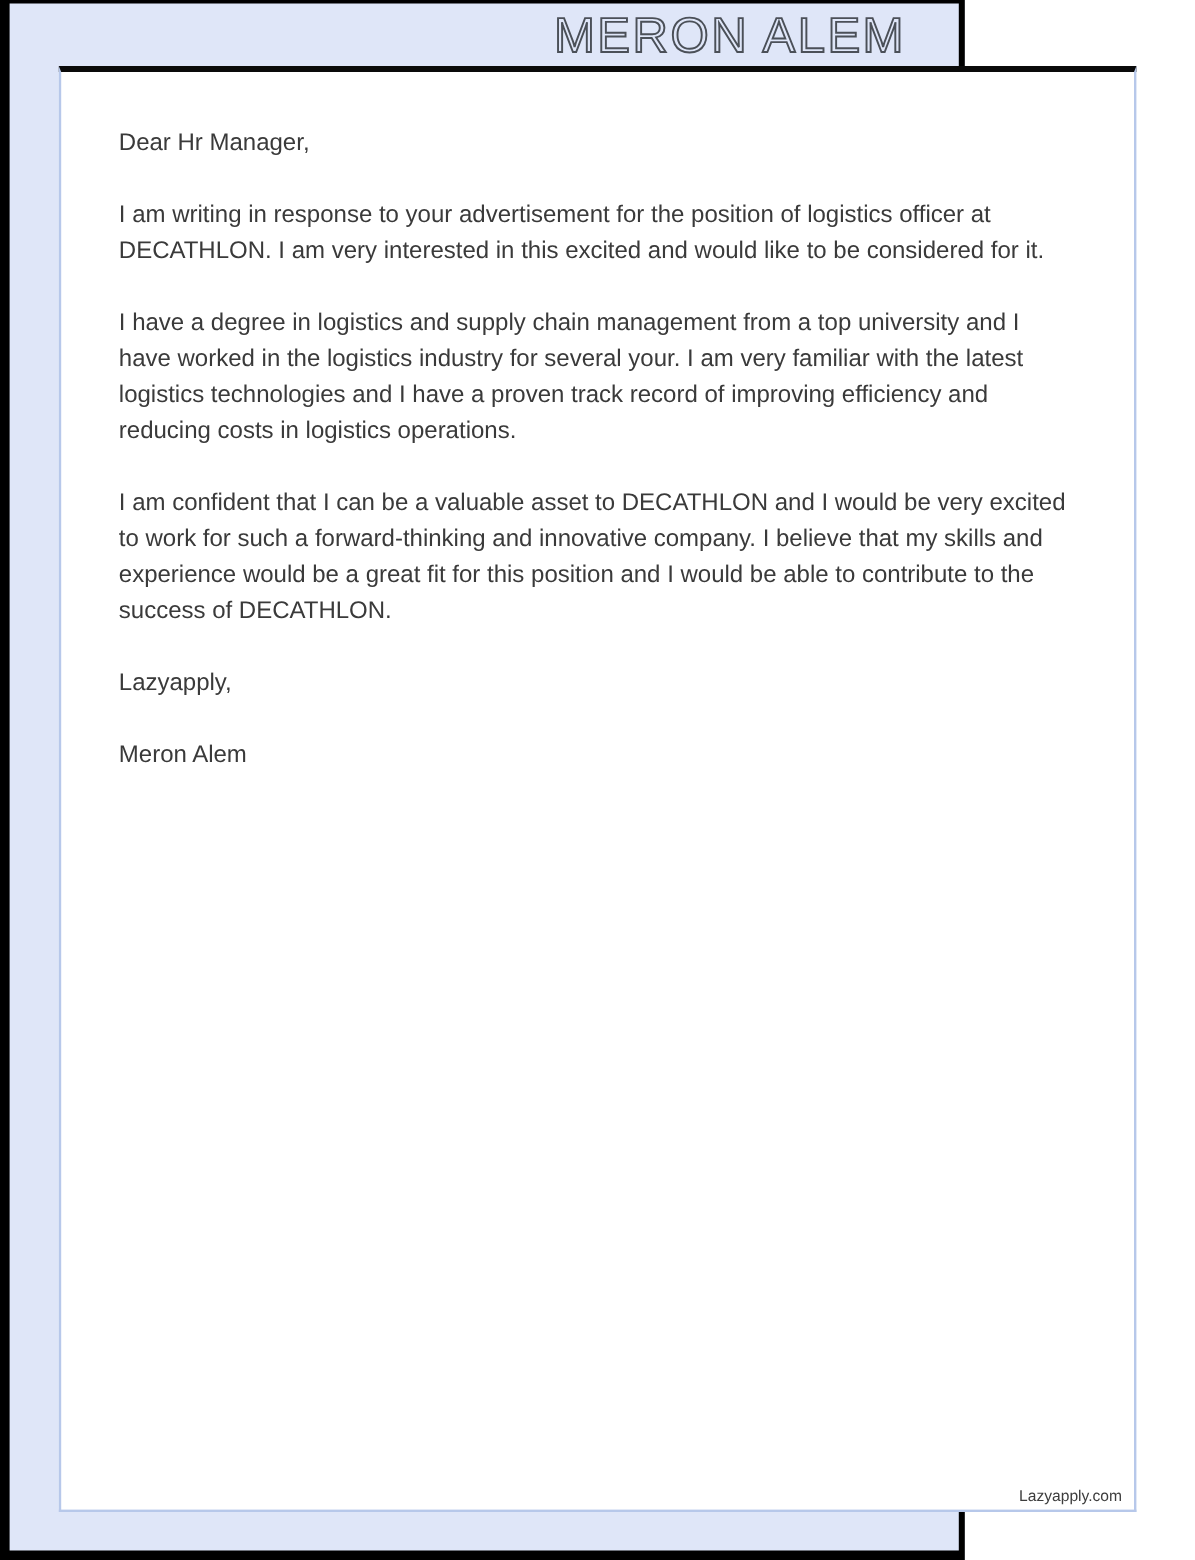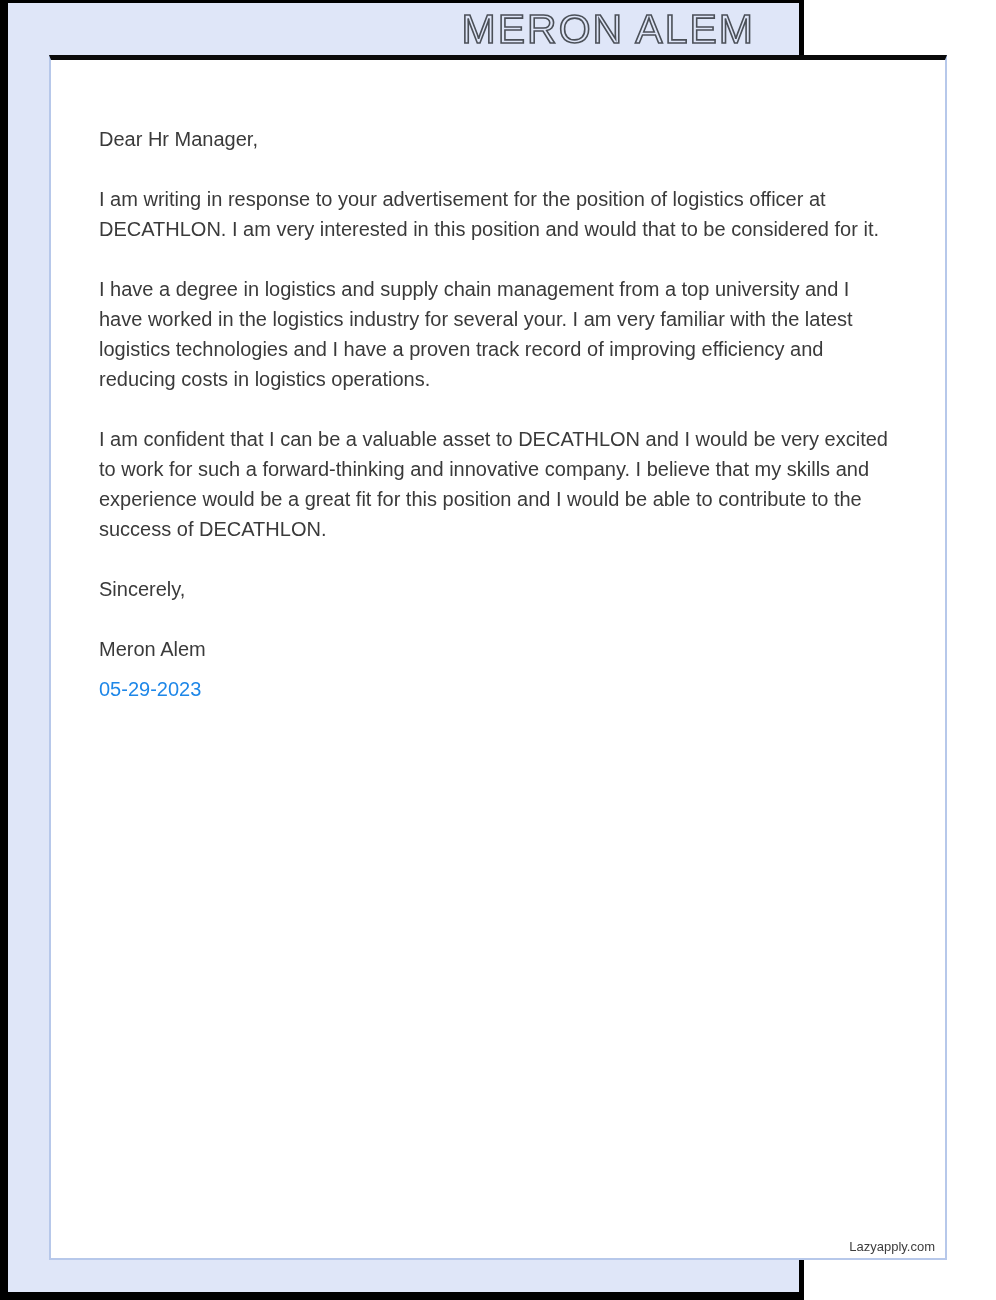--- a/index.html
+++ b/index.html
@@ -34,21 +34,21 @@
   .page {
     position: absolute;
     left: 41px; top: 52px;
     width: 898px; height: 1205px;
     box-sizing: border-box;
     background: #ffffff;
     border-top: 5px solid #0a0a0a;
     border-left: 2px solid var(--page-border-blue, #b7c8ea);
     border-right: 2px solid var(--page-border-blue, #b7c8ea);
     border-bottom: 2px solid var(--page-border-blue, #b7c8ea);
-    padding: 64px 48px 0 48px;
+    padding: 44px 48px 0 48px;
   }
   .page p {
     margin: 0 0 30px 0;
     max-width: 812px;
     font-size: 20px;
     line-height: 30px;
     color: var(--text, #3a3a3a);
   }
   .page p.signature { margin-bottom: 10px; }
   .page p.date {
@@ -68,29 +68,28 @@
 <body>
 
 <div class="canvas">
 
   <div class="brand">MERON ALEM</div>
 
   <div class="page">
 
     <p>Dear Hr Manager,</p>
 
-    <p>I am writing in response to your advertisement for the position of logistics officer at DECATHLON. I am very interested in this position and would that to be considered for it.</p>
+    <p>I am writing in response to your advertisement for the position of logistics officer at DECATHLON. I am very interested in this excited and would like to be considered for it.</p>
 
     <p>I have a degree in logistics and supply chain management from a top university and I have worked in the logistics industry for several your. I am very familiar with the latest logistics technologies and I have a proven track record of improving efficiency and reducing costs in logistics operations.</p>
 
     <p>I am confident that I can be a valuable asset to DECATHLON and I would be very excited to work for such a forward-thinking and innovative company. I believe that my skills and experience would be a great fit for this position and I would be able to contribute to the success of DECATHLON.</p>
 
 
-    <p>Sincerely,</p>
+    <p>Lazyapply,</p>
 
     <p class="signature">Meron Alem</p>
 
-    <p class="date">05-29-2023</p>
 
     <div class="watermark">Lazyapply.com</div>
   </div>
 
 </div>
 
 </body></html>

